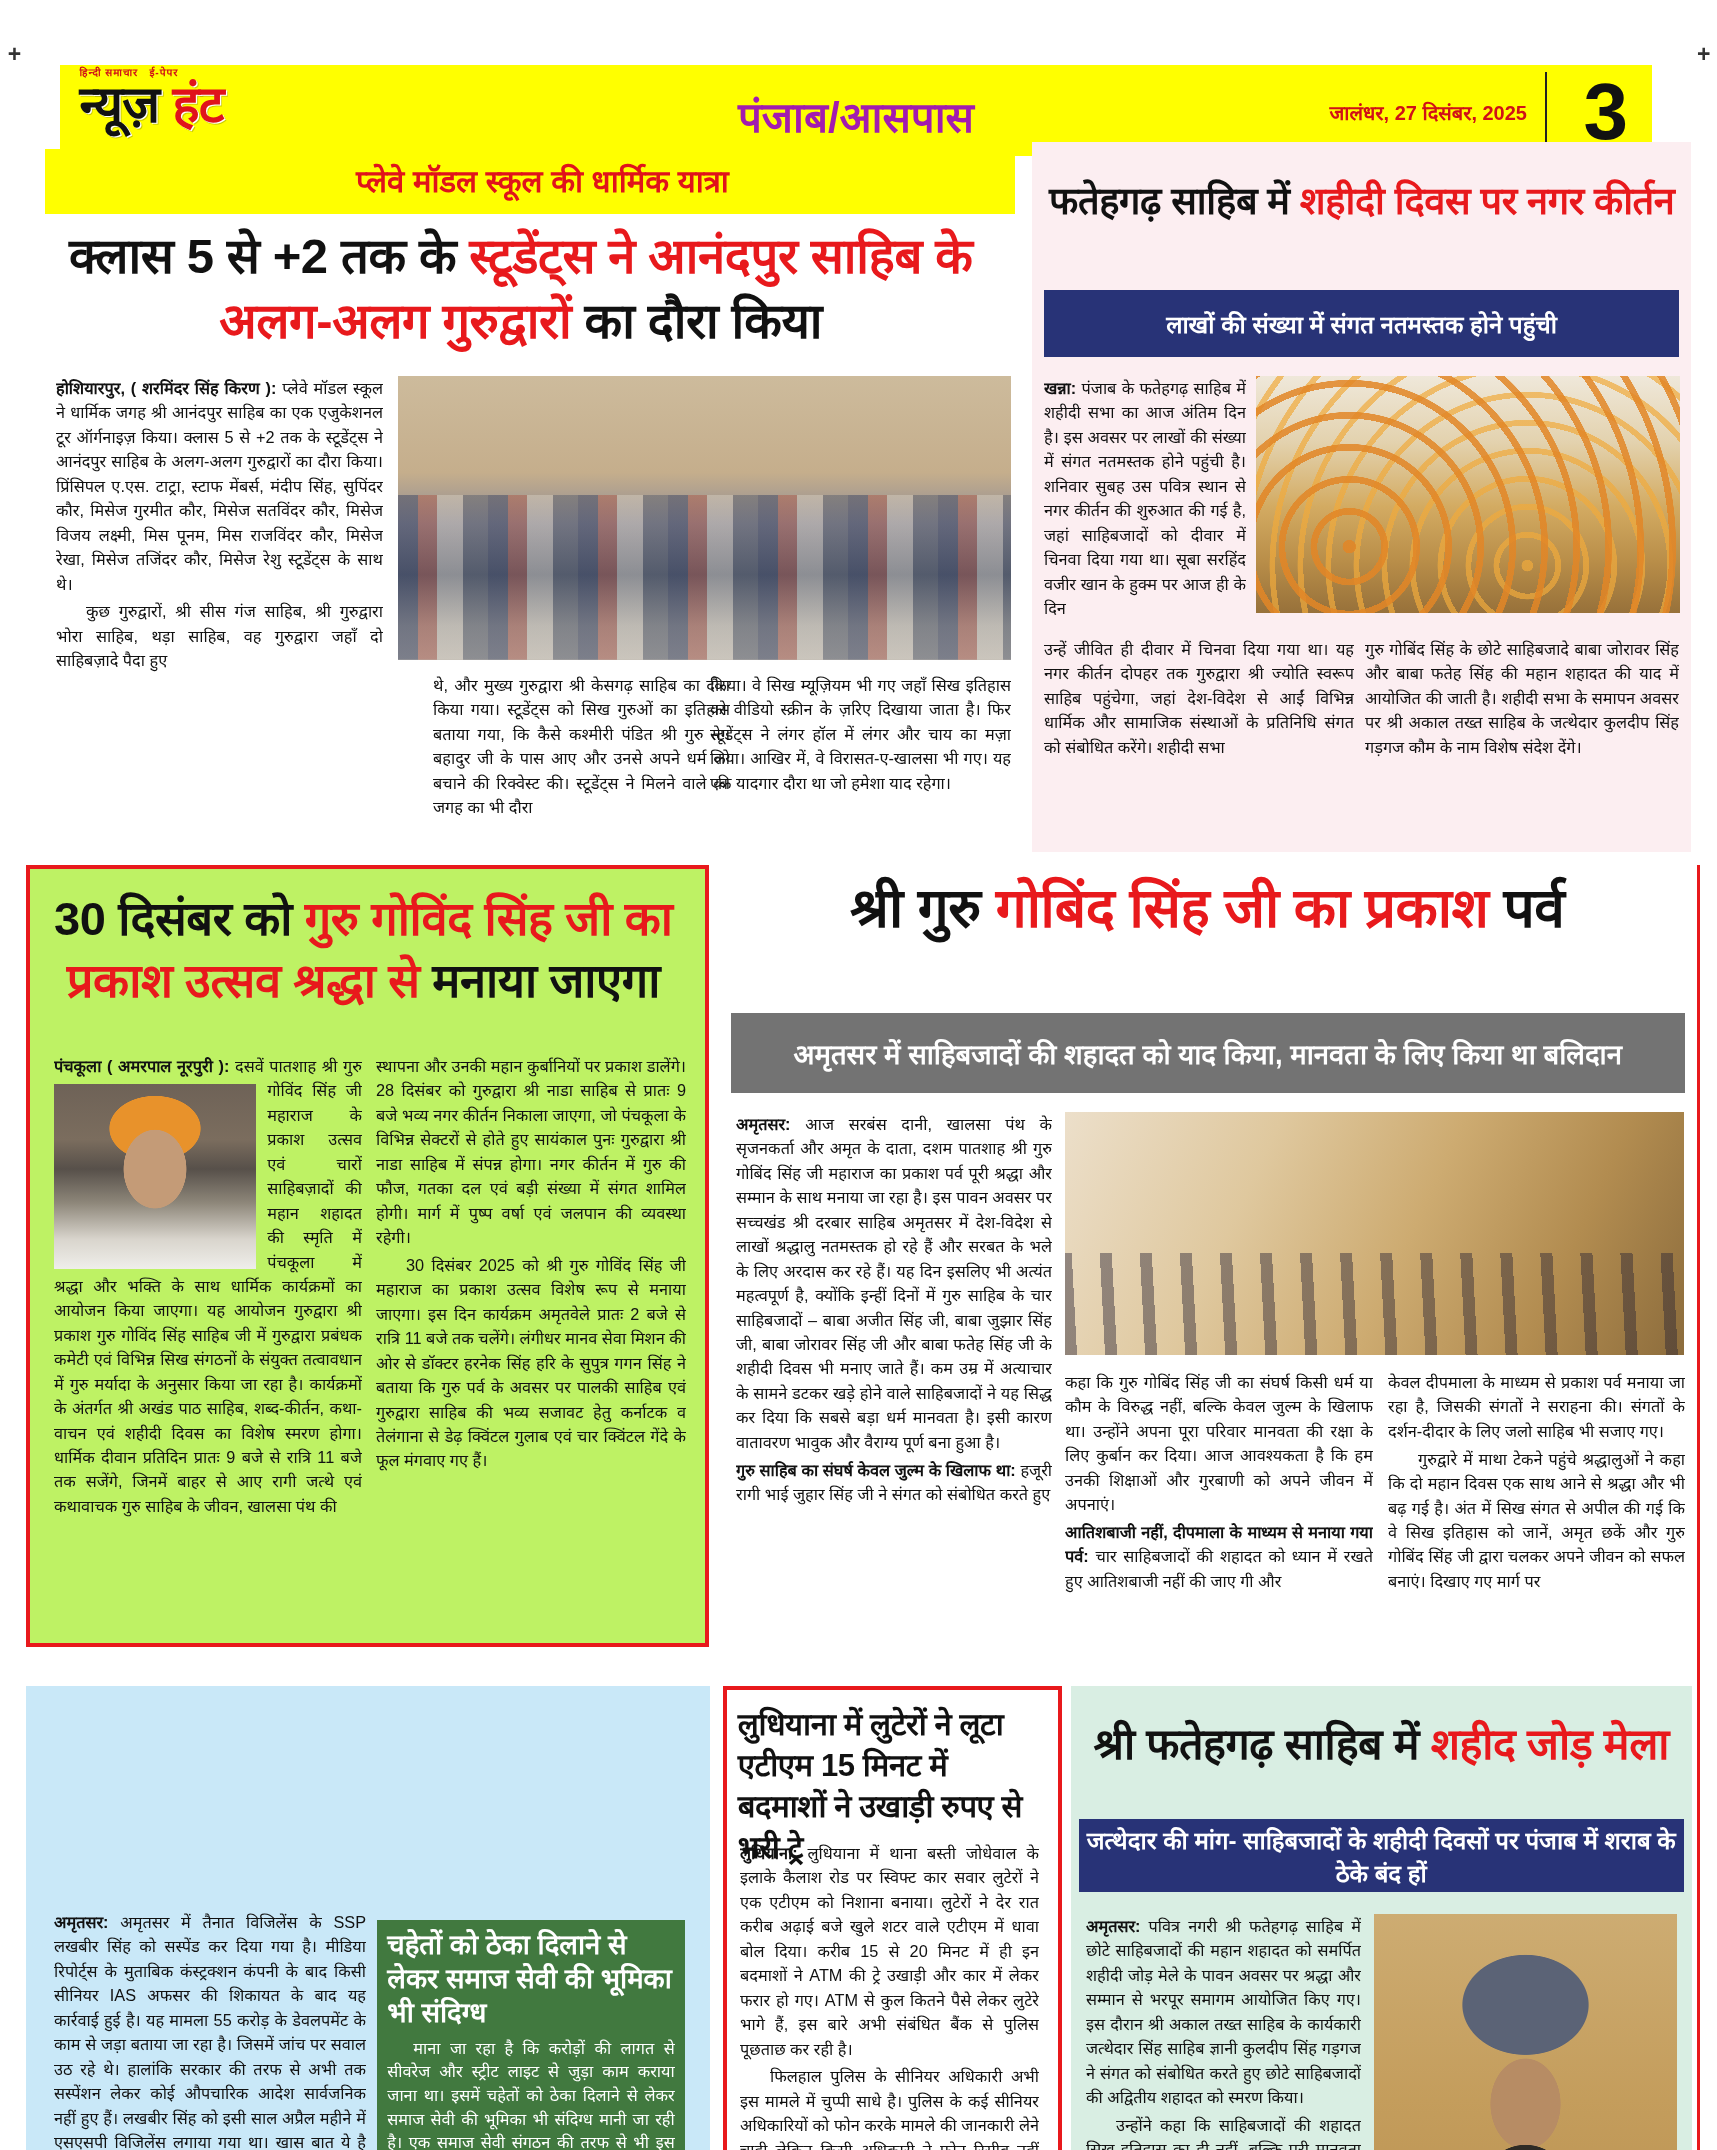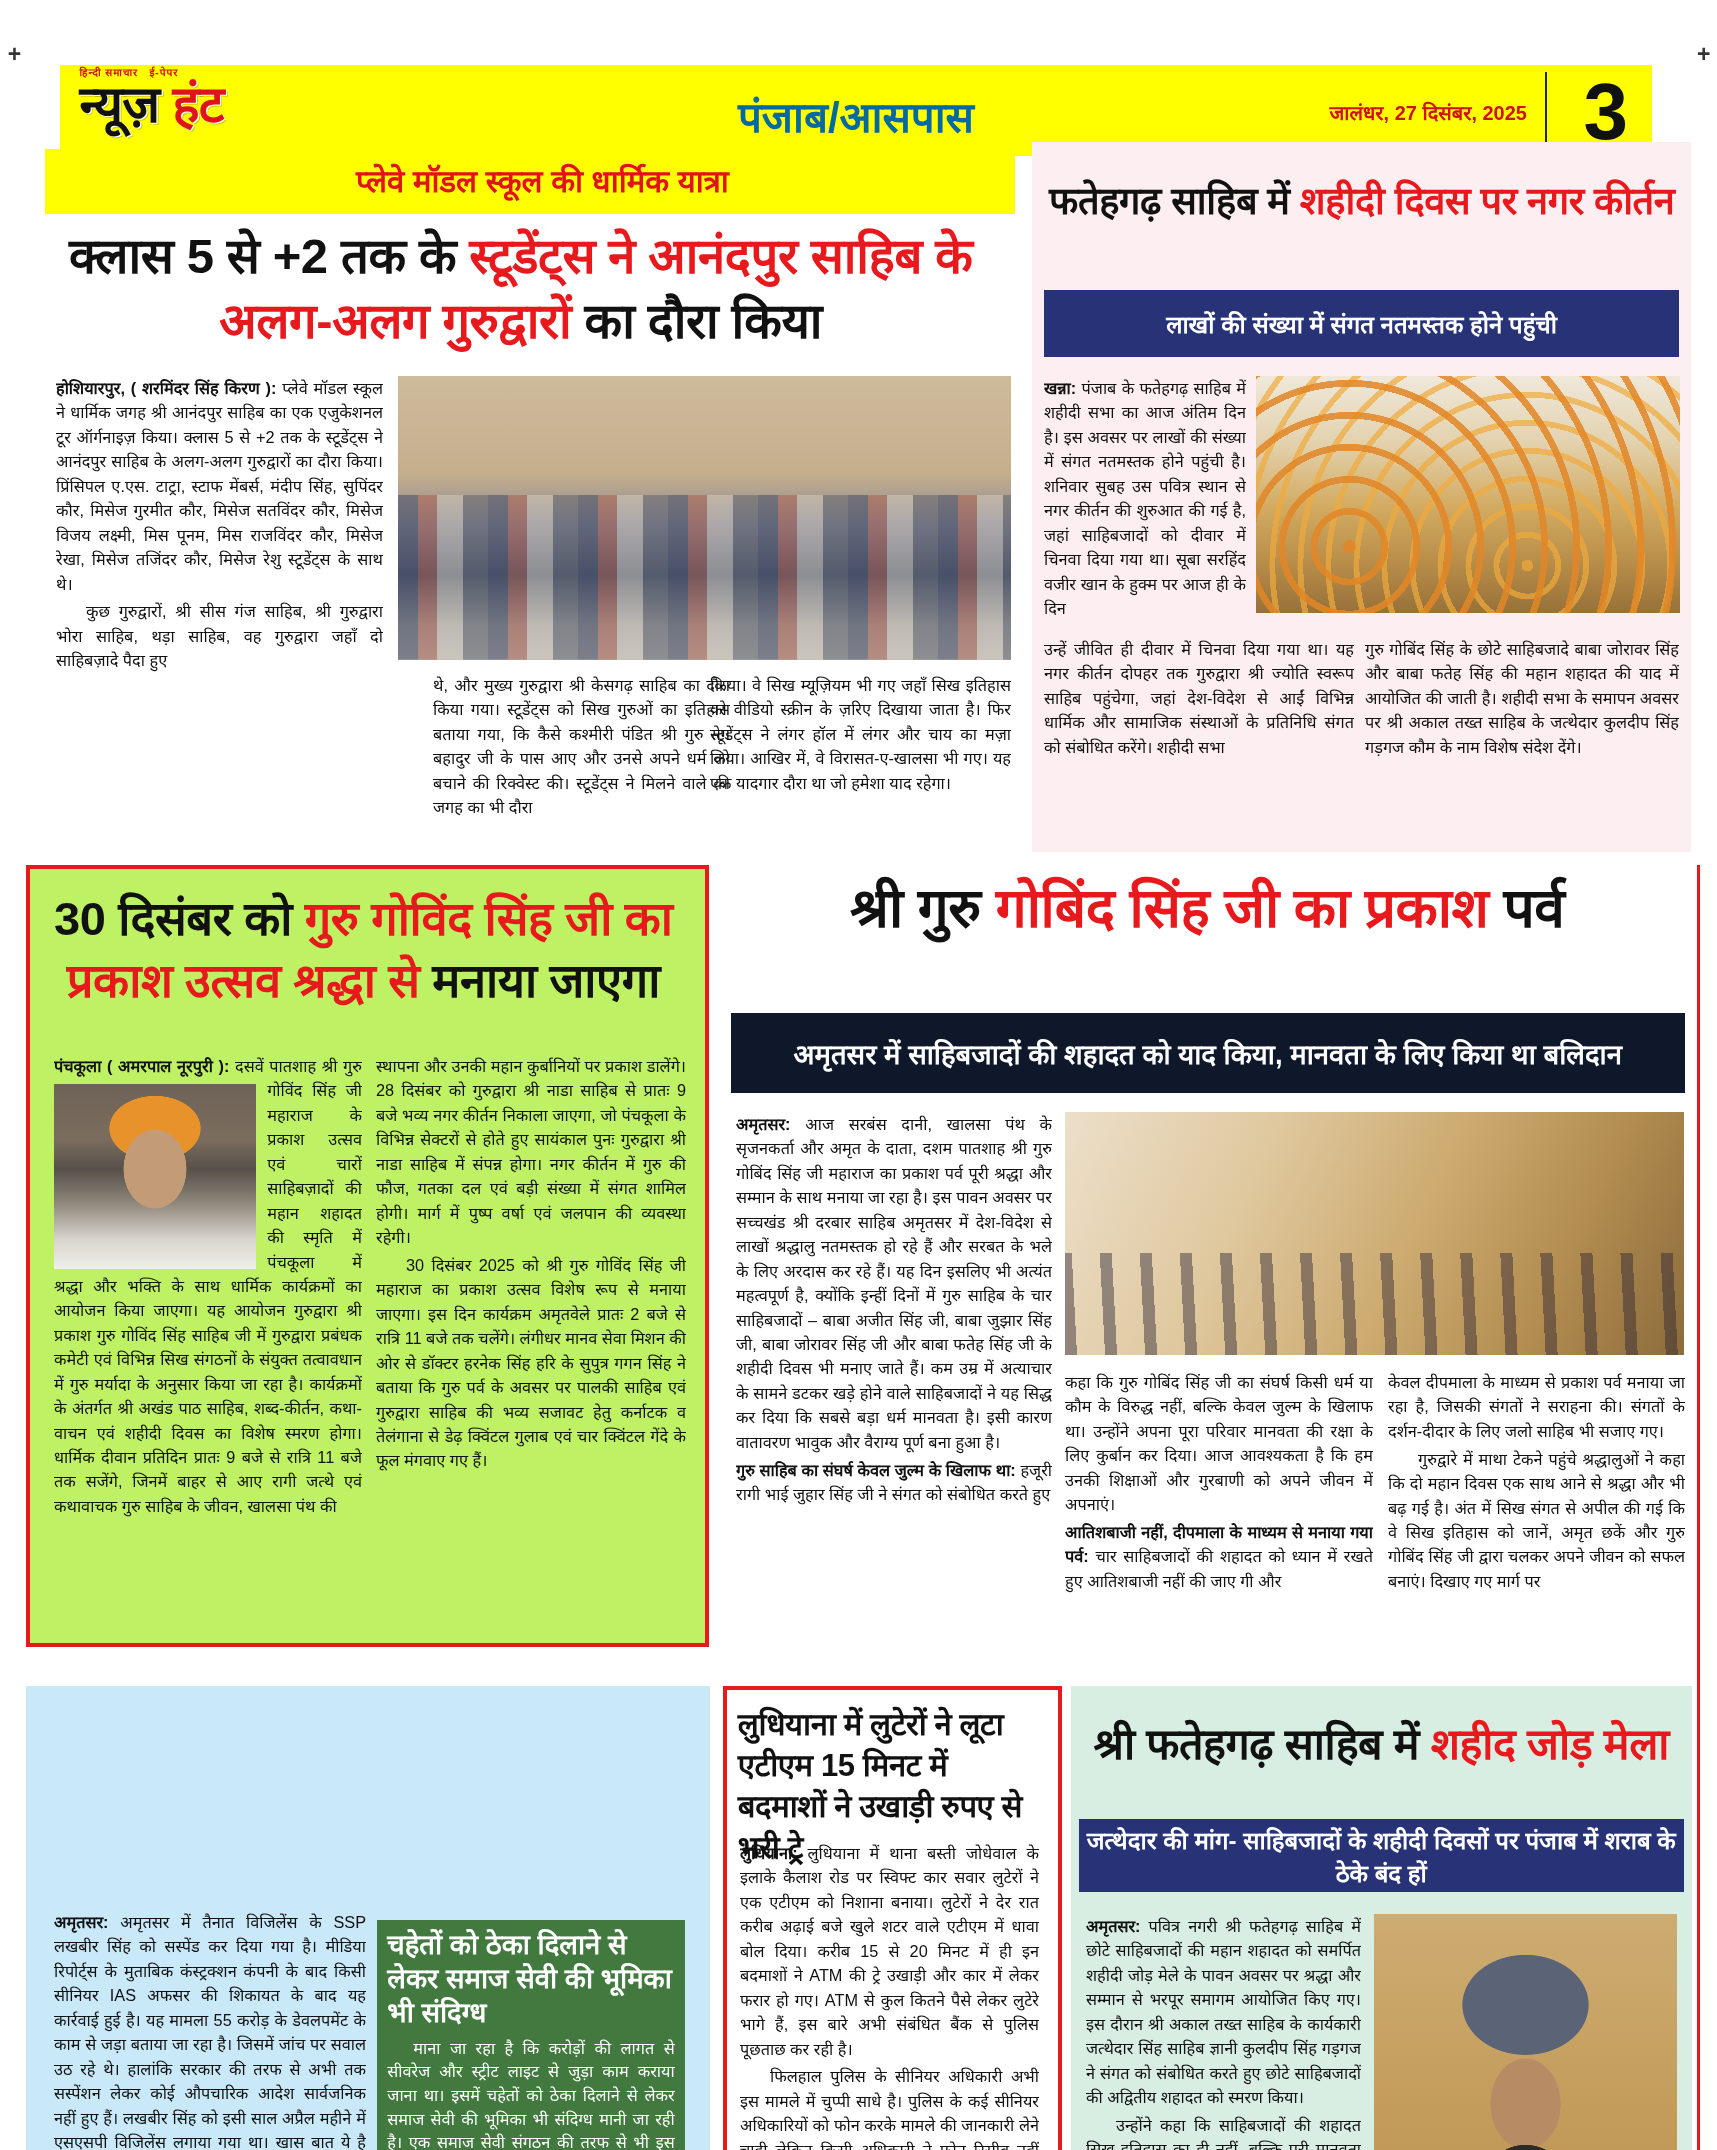--- a/index.html
+++ b/index.html
@@ -8,35 +8,35 @@
 
   .article{position:absolute;overflow:hidden;}
 
   
   #band{position:absolute;left:60px;top:65px;width:1592px;height:91px;background:#ffff00;}
   #logo{position:absolute;left:19.4px;top:3.4px;line-height:1;}
   #logo .tiny{font-size:10.3px;color:#d01117;font-weight:bold;letter-spacing:0.9px;}
   #logo .big{font-size:51px;font-weight:900;letter-spacing:-0.9px;}
   #logo .big .w1{color:#111111;text-shadow:1.3px 1.3px 0 #ffffff,2.2px 2.2px 0 #00000033;}
   #logo .big .w2{color:#e0131b;text-shadow:1.3px 1.3px 0 #ffffff,2.2px 2.2px 0 #00000033;}
-  #section-title{position:absolute;left:0;right:0;top:21.5px;text-align:center;font-size:42px;font-weight:900;color:#0369a1;}
+  #section-title{position:absolute;left:0;right:0;top:21.5px;text-align:center;font-size:42px;font-weight:900;color:#a21caf;}
   #edition{position:absolute;right:125px;top:34px;font-size:20px;font-weight:bold;color:#d01117;}
   #band .divider{position:absolute;right:105px;top:6.5px;width:1.7px;height:78px;background:#222;}
   #pageno{position:absolute;right:24px;top:0.9px;font-size:80px;font-weight:900;color:#111;}
 
   
   .crop{position:absolute;font-size:23px;color:#333;font-weight:bold;}
 
   
   .kicker{position:absolute;background:#ffff00;color:#e0131b;font-weight:900;text-align:center;}
   .headline{position:absolute;font-weight:900;text-align:center;line-height:1.32;letter-spacing:-0.4px;color:#111;}
   .headline .red{color:#e8191c;}
   .subbar{position:absolute;color:#ffffff;font-weight:900;text-align:center;display:flex;align-items:center;justify-content:center;}
   .subbar.navy{background:#283377;}
-  .subbar.green{background:#0f172a;}
+  .subbar.green{background:#737373;}
   .bodycol{position:absolute;font-size:16.3px;line-height:1.5;text-align:justify;color:#111;overflow:hidden;}
   .bodycol p{margin:0 0 3.4px 0;text-indent:30px;}
   .bodycol p.noindent{text-indent:0;}
   .lead{font-weight:bold;}
   .photo{position:absolute;}
 
   
   .photo-group{background:
     repeating-linear-gradient(90deg,rgba(46,58,92,.45) 0 20px,rgba(170,60,44,.35) 20px 39px,rgba(228,222,210,.35) 39px 65px,rgba(70,80,100,.4) 65px 90px),
     linear-gradient(180deg,#cdbb9c 0%,#c5ae8c 34%,#8f8c94 52%,#5d6372 70%,#a9a6a2 88%,#bdb8b1 100%);

